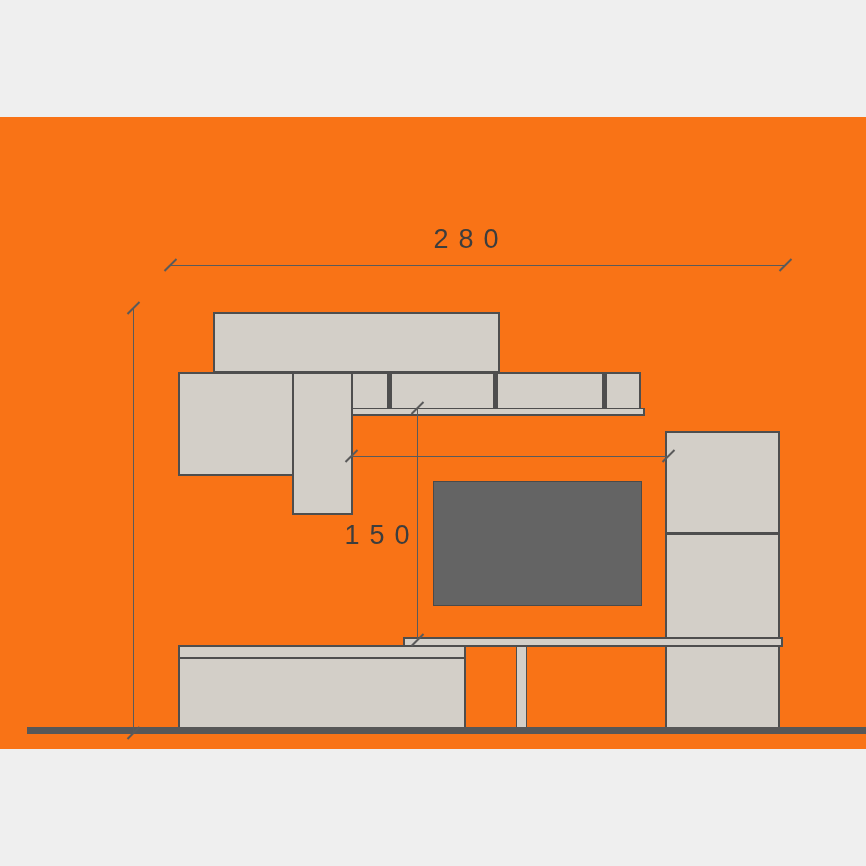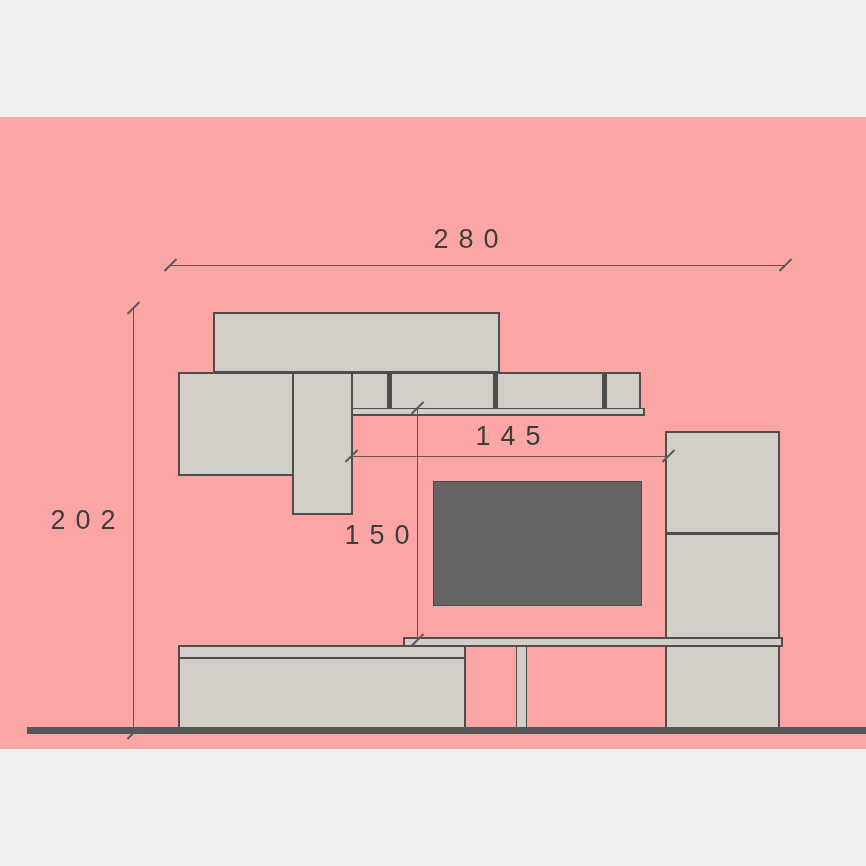--- a/index.html
+++ b/index.html
@@ -1,18 +1,18 @@
 <!DOCTYPE html>
 <html style="--beige: #d3cfc8; --outline: #4e4e4e; --tv: #646464; --tv-edge: #4a4a4a; --floor: #575757; --band: #efefef; --dim: #5a5a5a; --text: #3d3d3d;"><head>
 <meta charset="utf-8">
 <style>
   html,body { margin:0; padding:0; background:#ffffff; }
   .canvas {
     position:relative; width:866px; height:866px; overflow:hidden;
-    background:#fca5a5;
+    background:#f97316;
     font-family:"Liberation Sans", sans-serif;
   }
   .band { position:absolute; left:0; width:866px; background:var(--band); }
   .band.top { top:0; height:117px; }
   .band.bottom { top:749px; height:117px; }
 
   .piece {
     position:absolute; box-sizing:border-box;
     background:var(--beige); border:2px solid var(--outline);
   }
@@ -73,25 +73,23 @@
   <div class="floor" style="left:27px; top:727px; width:839px; height:7px;"></div>
 
   <div class="dim-line" style="left:170px; top:265px; width:615px; height:1px;"></div>
   <div class="tick" style="left:162px; top:264px;"></div>
   <div class="tick" style="left:777px; top:264px;"></div>
   <div class="dim-label" style="left:391px; top:224px; width:160px;">280</div>
 
   <div class="dim-line" style="left:133px; top:308px; width:1px; height:425px;"></div>
   <div class="tick" style="left:125px; top:307px;"></div>
   <div class="tick" style="left:125px; top:732px;"></div>
-  <div class="dim-label" style="left:28px; top:505px; width:120px;">202</div>
 
   <div class="dim-line" style="left:352px; top:456px; width:316px; height:1px;"></div>
   <div class="tick" style="left:343px; top:455px;"></div>
   <div class="tick" style="left:660px; top:455px;"></div>
-  <div class="dim-label" style="left:433px; top:421px; width:160px;">145</div>
 
   <div class="dim-line" style="left:417px; top:408px; width:1px; height:232px;"></div>
   <div class="tick" style="left:409px; top:407px;"></div>
   <div class="tick" style="left:409px; top:639px;"></div>
   <div class="dim-label" style="left:302px; top:520px; width:160px;">150</div>
 
 </div>
 
 </body></html>

